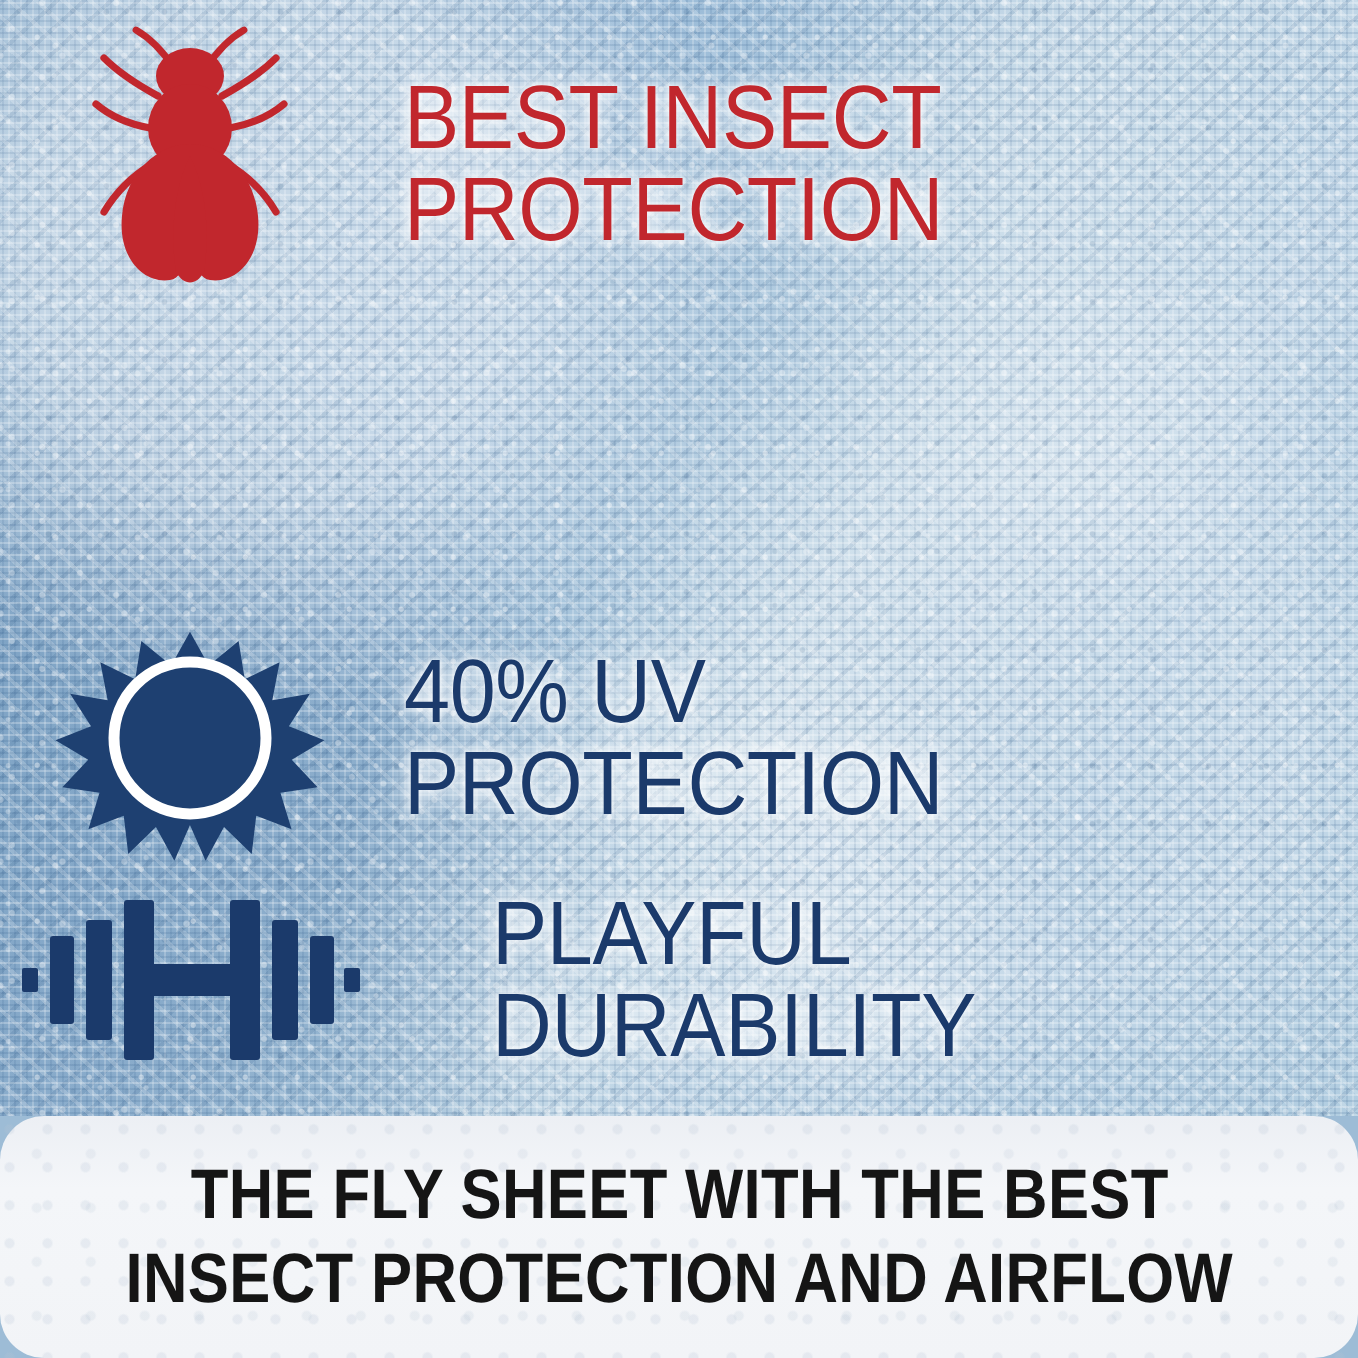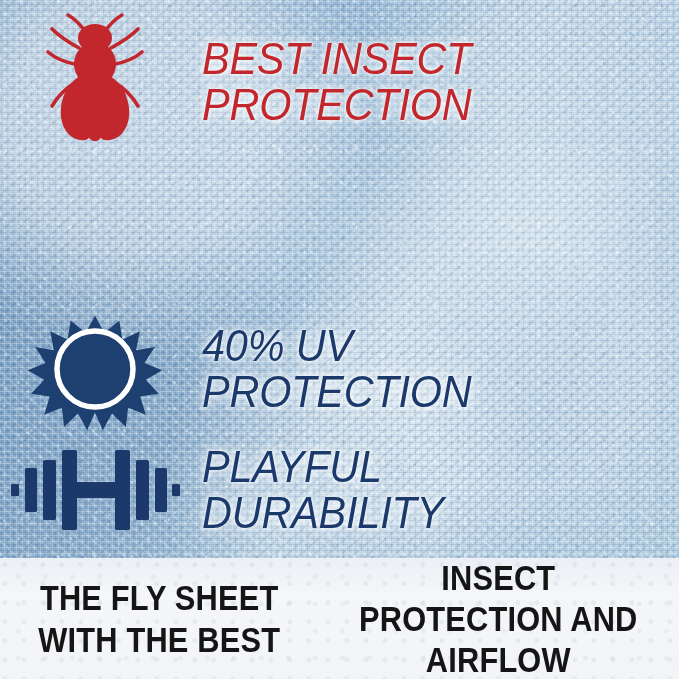--- a/index.html
+++ b/index.html
@@ -95,21 +95,20 @@
     position: absolute;
     left: 0;
     top: 0;
     width: 679px;
     height: 558px;
   }
   .row {
     position: absolute;
     display: flex;
     align-items: center;
-    font-style: italic;
   }
   .icon-cell {
     width: 190px;
     display: flex;
     align-items: center;
     justify-content: center;
     flex: 0 0 190px;
   }
   .text-cell {
     flex: 1 1 auto;
@@ -137,39 +136,40 @@
     text-shadow:
       0 0 4px rgba(255,255,255,0.95),
       0 0 10px rgba(255,255,255,0.9),
       0 0 18px rgba(255,255,255,0.65);
   }
 
   
   #row-insect  { left: 0;  top: 8px;   width: 679px; height: 148px; }
   #row-airflow { left: 0;  top: 152px; width: 679px; height: 140px; }
   #row-uv      { left: 0;  top: 296px; width: 679px; height: 146px; }
-  #row-durab   { left: 0;  top: 436px; width: 679px; height: 107px; }
+  #row-durab   { left: 0;  top: 436px; width: 679px; height: 107px; gap: 44px; }
 
   #row-insect  .headline { font-size: 45px; }
   #row-airflow .headline { font-size: 45px; }
   #row-uv      .headline { font-size: 45px; }
   #row-durab   .headline { font-size: 45px; }
 
   
   .banner {
     position: absolute;
     left: 0;
     top: 558px;
     width: 679px;
     height: 121px;
     background: linear-gradient(180deg, #eceff4 0%, #f4f6f9 30%, #f2f4f7 100%);
     display: flex;
-    flex-direction: row;
+    flex-direction: column;
     align-items: center;
     justify-content: center;
+    border-radius: 22px;
   }
   .banner::before {
     content: "";
     position: absolute;
     left: 0; top: 0; right: 0; bottom: 0;
     background-image:
       radial-gradient(circle at 25% 35%, rgba(180,195,212,0.22) 0 2px, transparent 3px),
       radial-gradient(circle at 68% 70%, rgba(180,195,212,0.18) 0 2px, transparent 3px);
     background-size: 19px 19px, 27px 27px;
     pointer-events: none;

